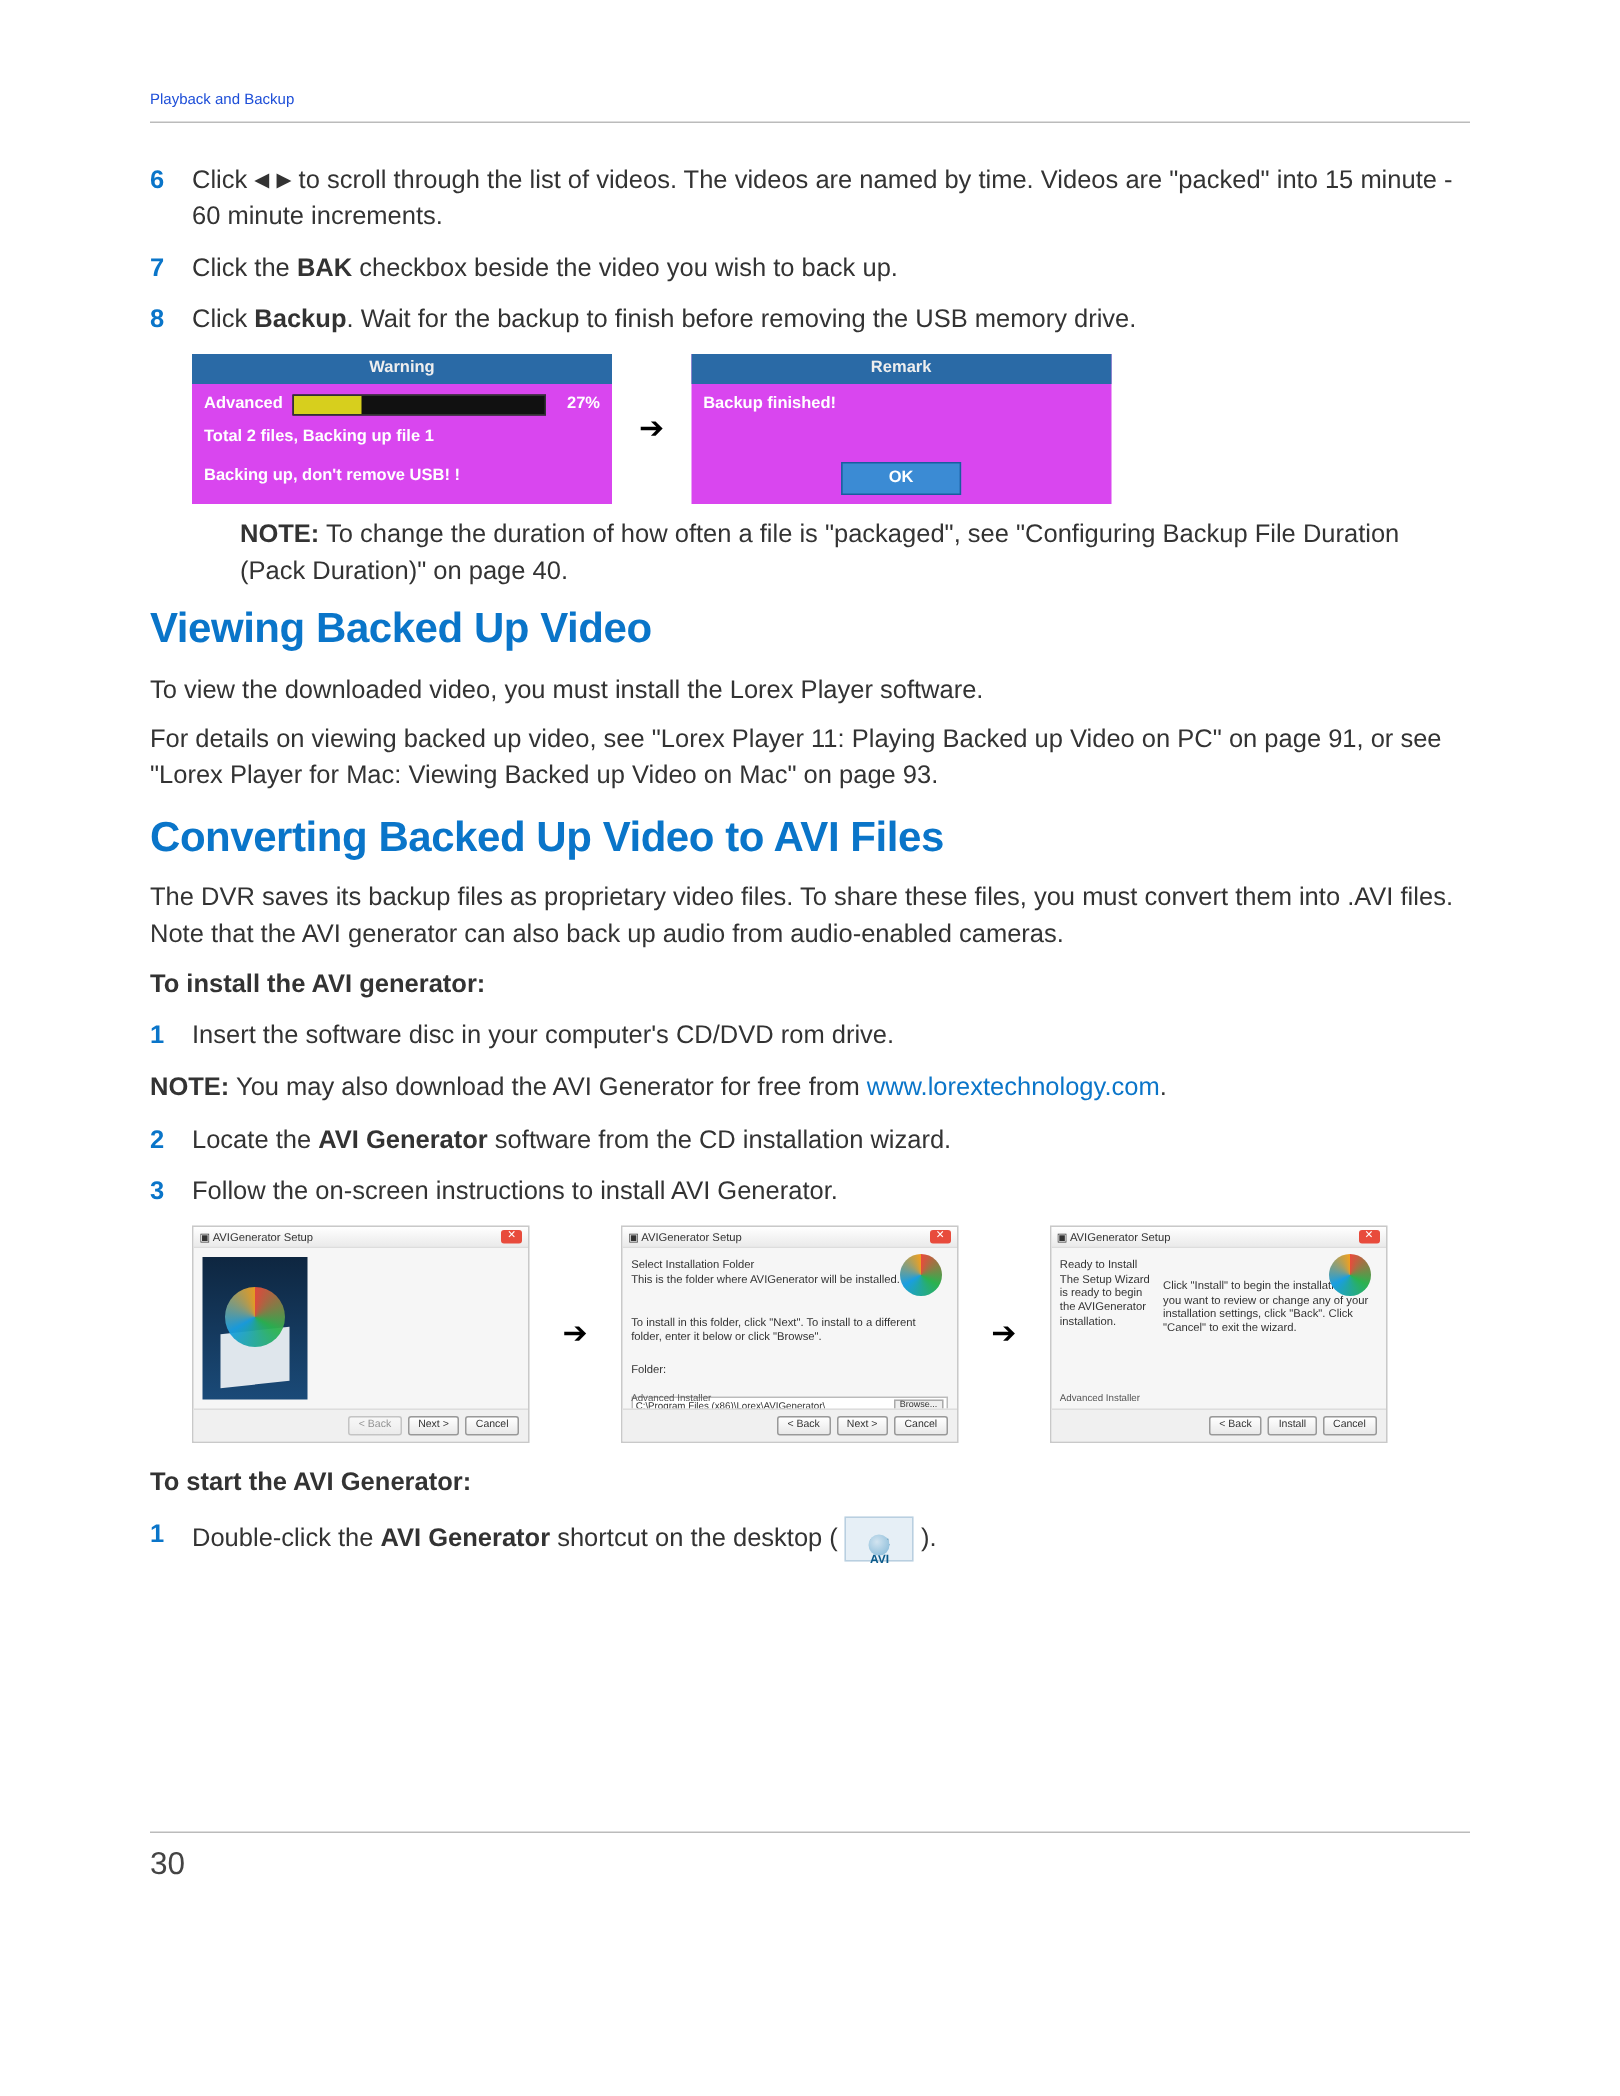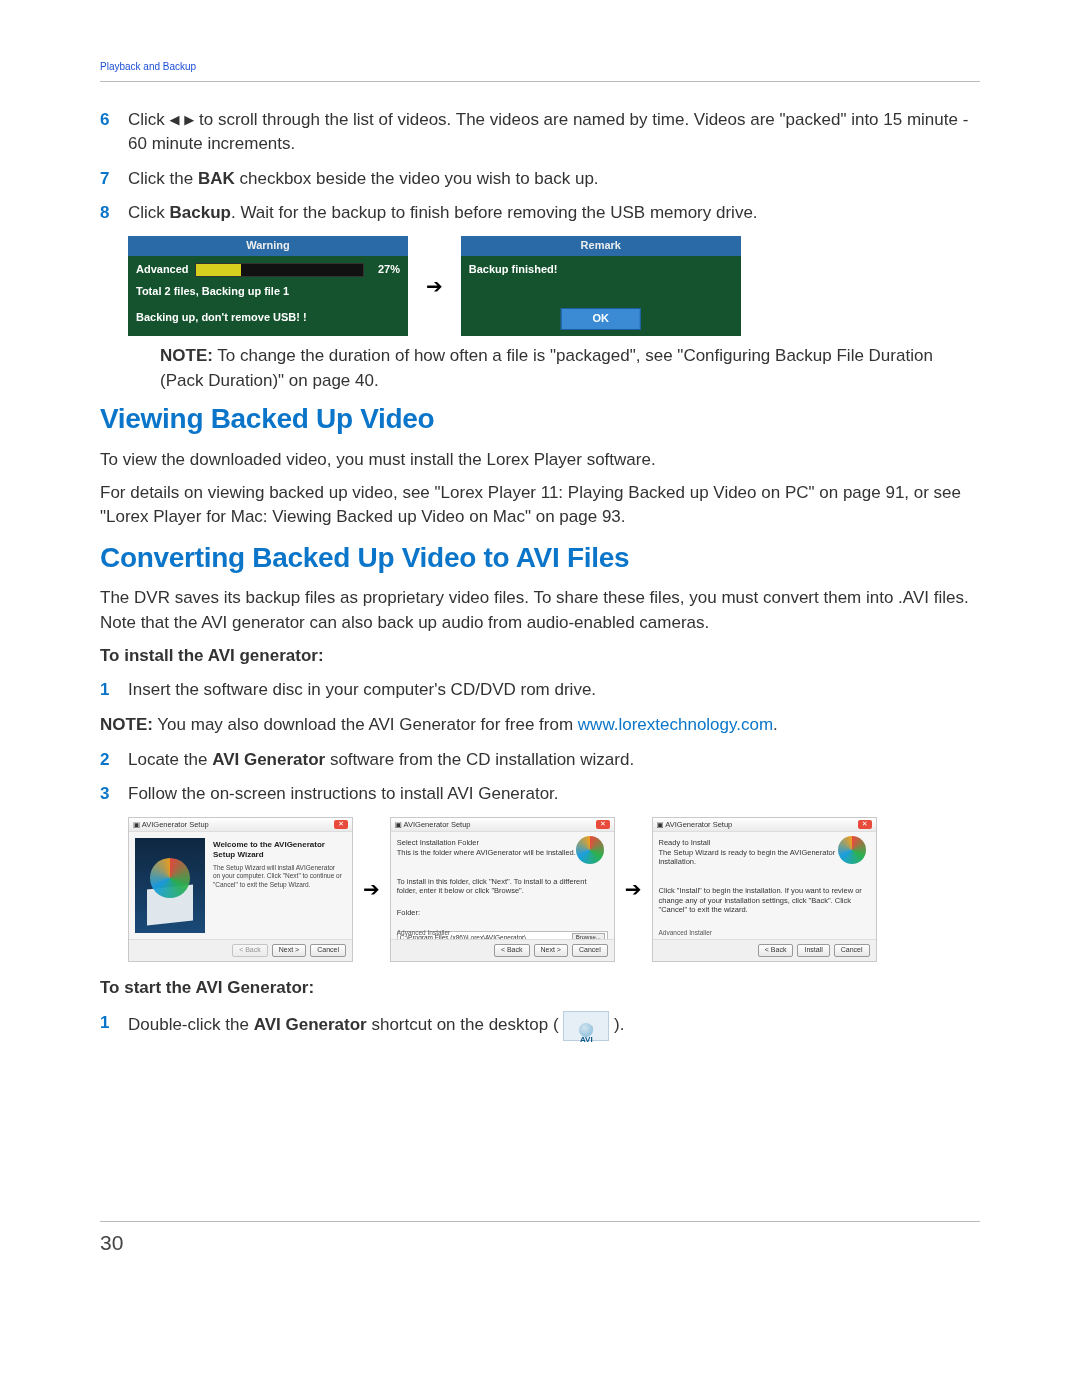--- a/index.html
+++ b/index.html
@@ -47,21 +47,21 @@
   .bold { font-weight: 700; }
   a.link { color: #0a75c9; text-decoration: none; }
   
   .progress-row {
     display: flex;
     align-items: center;
     gap: 18px;
     margin: 8px 0 8px 28px;
   }
   .panel {
-    background: #14532d;
+    background: #d946ef;
     color: #fff;
     width: 280px;
     height: 100px;
     position: relative;
     font-family: Arial, sans-serif;
     font-size: 11px;
     font-weight: 700;
     padding: 6px 8px;
   }
   .panel-head {
@@ -85,21 +85,21 @@
   }
   .note-block {
     margin: 6px 0 6px 60px;
     text-align: left;
   }
   .note-block .nb { display:inline; }
   
   .wizard-row {
     display:flex;
     align-items:center;
-    gap: 10px;
+    gap: 22px;
     margin: 8px 0 8px 28px;
   }
   .wizard {
     width: 225px;
     height: 145px;
     border: 1px solid #c9c9c9;
     background: #f6f6f6;
     font-size: 7.5px;
     line-height: 1.25;
     position: relative;
@@ -288,24 +288,20 @@
 
 <div class="wizard-row">
 
   <div class="wizard">
     <div class="wiz-title">
       <span>▣ <span>AVIGenerator Setup</span></span>
       <span class="wiz-close">✕</span>
     </div>
     <div class="wiz-body">
       <div class="wiz-left-img box"></div>
-      <div class="wiz-text">
-        <div class="hdr">Welcome to the AVIGenerator Setup Wizard</div>
-        <div class="small">The Setup Wizard will install AVIGenerator on your computer. Click "Next" to continue or "Cancel" to exit the Setup Wizard.</div>
-      </div>
     </div>
     <div class="wiz-footer">
       <span class="wiz-btn" style="opacity:.5">&lt; Back</span>
       <span class="wiz-btn">Next &gt;</span>
       <span class="wiz-btn">Cancel</span>
     </div>
   </div>
 
   <div class="flow-arrow">➔</div>
 
@@ -337,21 +333,21 @@
     </div>
   </div>
 
   <div class="flow-arrow">➔</div>
 
   <div class="wizard">
     <div class="wiz-title">
       <span>▣ <span>AVIGenerator Setup</span></span>
       <span class="wiz-close">✕</span>
     </div>
-    <div class="wiz-body" style="flex-direction:column;">
+    <div class="wiz-body" style="flex-direction:row;">
       <div style="display:flex; justify-content:space-between;">
         <div>
           <div class="hdr">Ready to Install</div>
           <div class="small">The Setup Wizard is ready to begin the AVIGenerator installation.</div>
         </div>
         <div class="wiz-logo"></div>
       </div>
       <div class="small" style="margin-top:14px">Click "Install" to begin the installation. If you want to review or change any of your installation settings, click "Back". Click "Cancel" to exit the wizard.</div>
     </div>
     <div class="wiz-adv">Advanced Installer</div>

